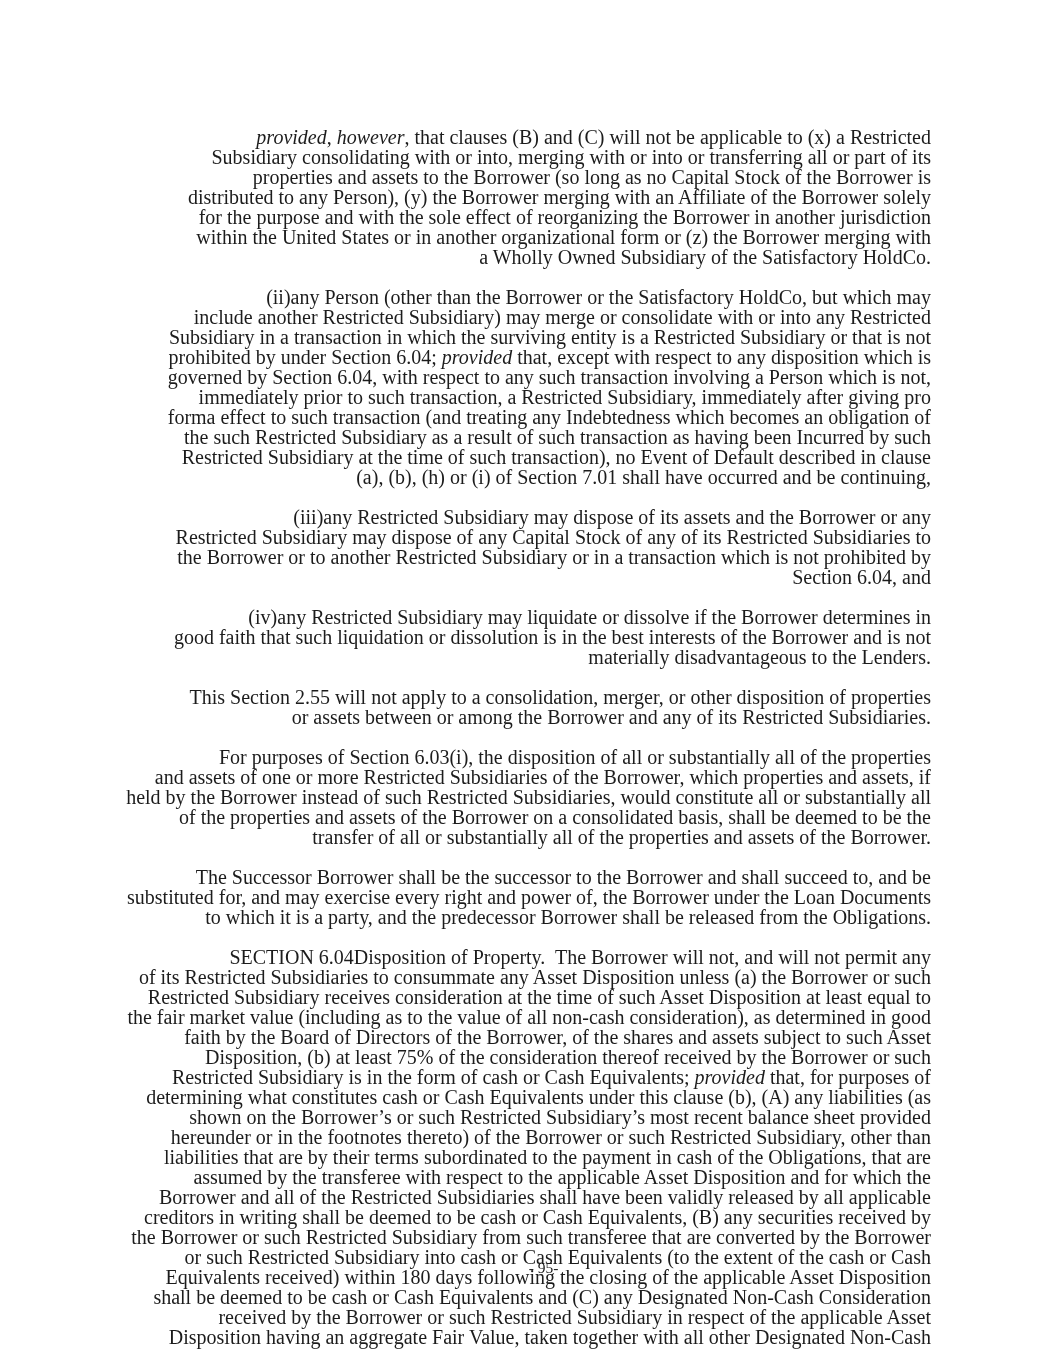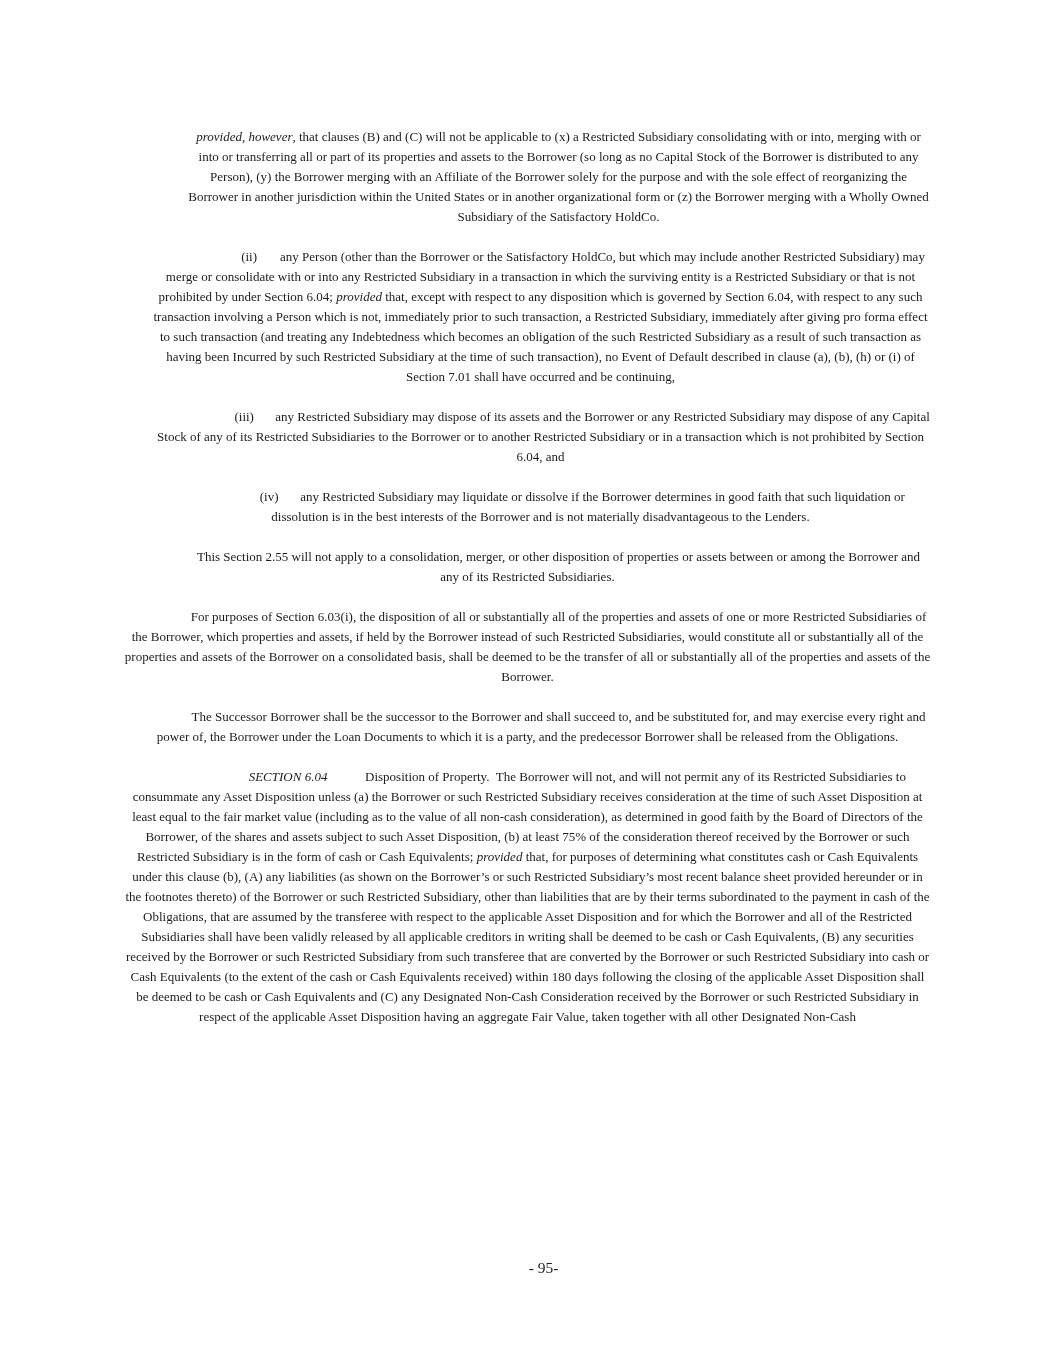--- a/index.html
+++ b/index.html
@@ -17,23 +17,23 @@
     color: #1c1c1c;
   }
   .content {
     position: absolute;
     left: 124px;
     top: 127px;
     width: 807px;
   }
   p.para {
     margin: 0 0 20px 0;
-    font-size: 13px;
+    font-size: 20px;
     line-height: 20px;
-    text-align: center;
+    text-align: right;
     text-indent: 62px;
   }
   
   p.hang {
     margin-left: 62px;
     text-indent: 0;
   }
   
   p.sub {
     margin-left: 26px;
@@ -43,21 +43,20 @@
   .seg-u { }
   .seg-label {
     display: inline-block;
     width: 62px;
     text-indent: 0;
   }
   .seg-labelwide {
     display: inline-block;
     width: 154px;
     text-indent: 0;
-    font-style: italic;
   }
   .footer {
     position: absolute;
     top: 1258px;
     left: 16px;
     width: 100%;
     text-align: center;
     font-size: 15.5px;
     line-height: 20px;
   }

